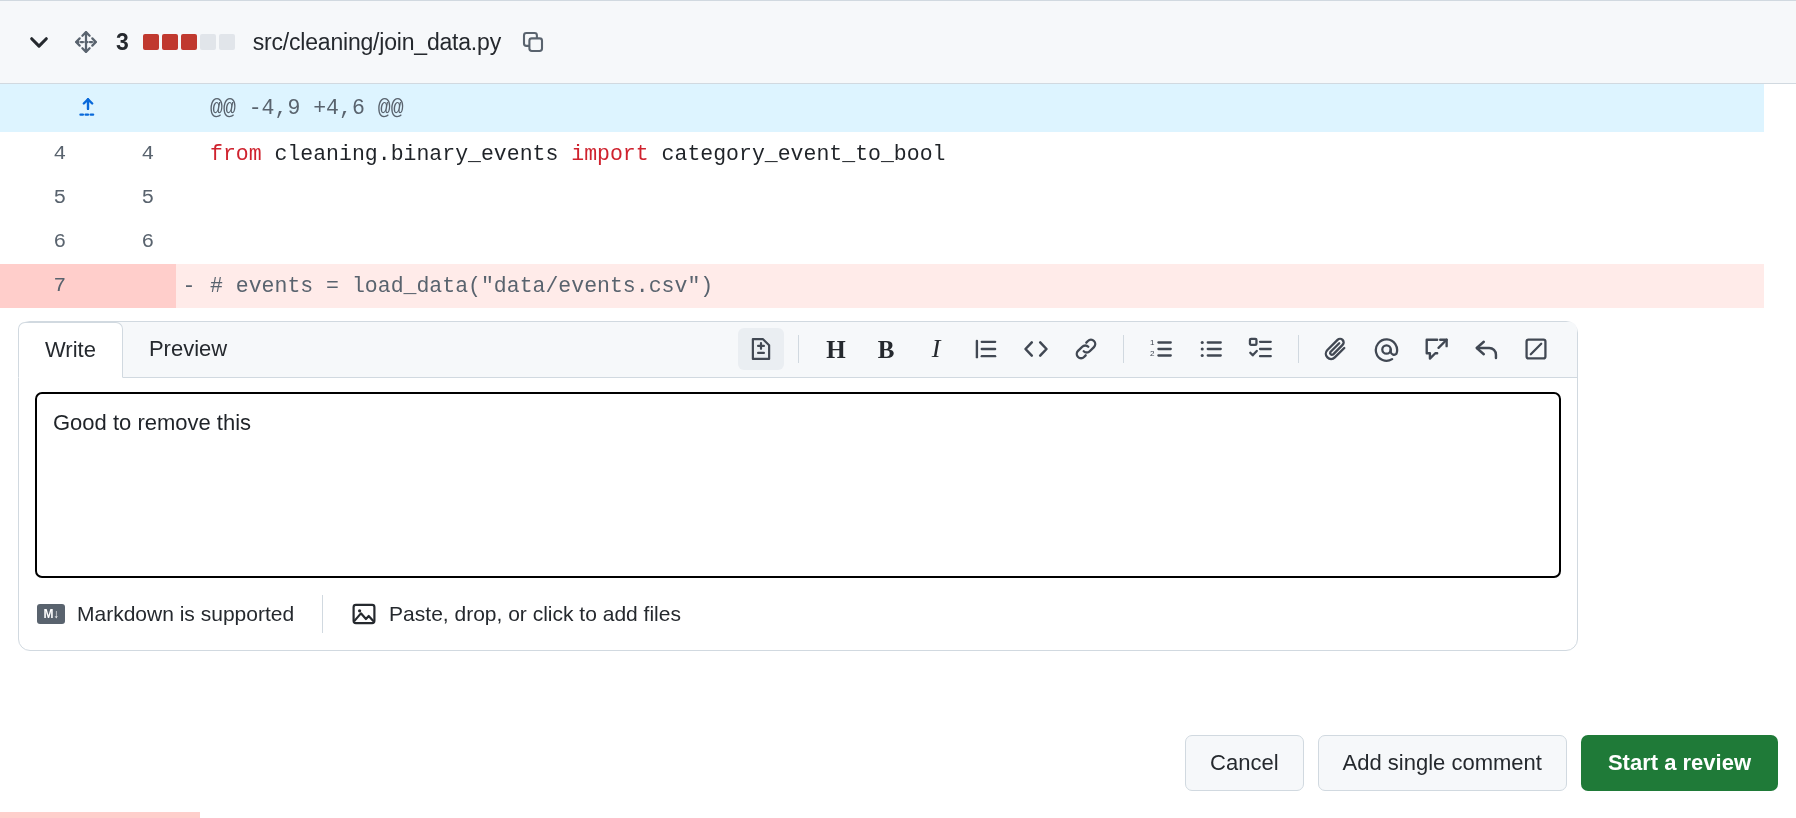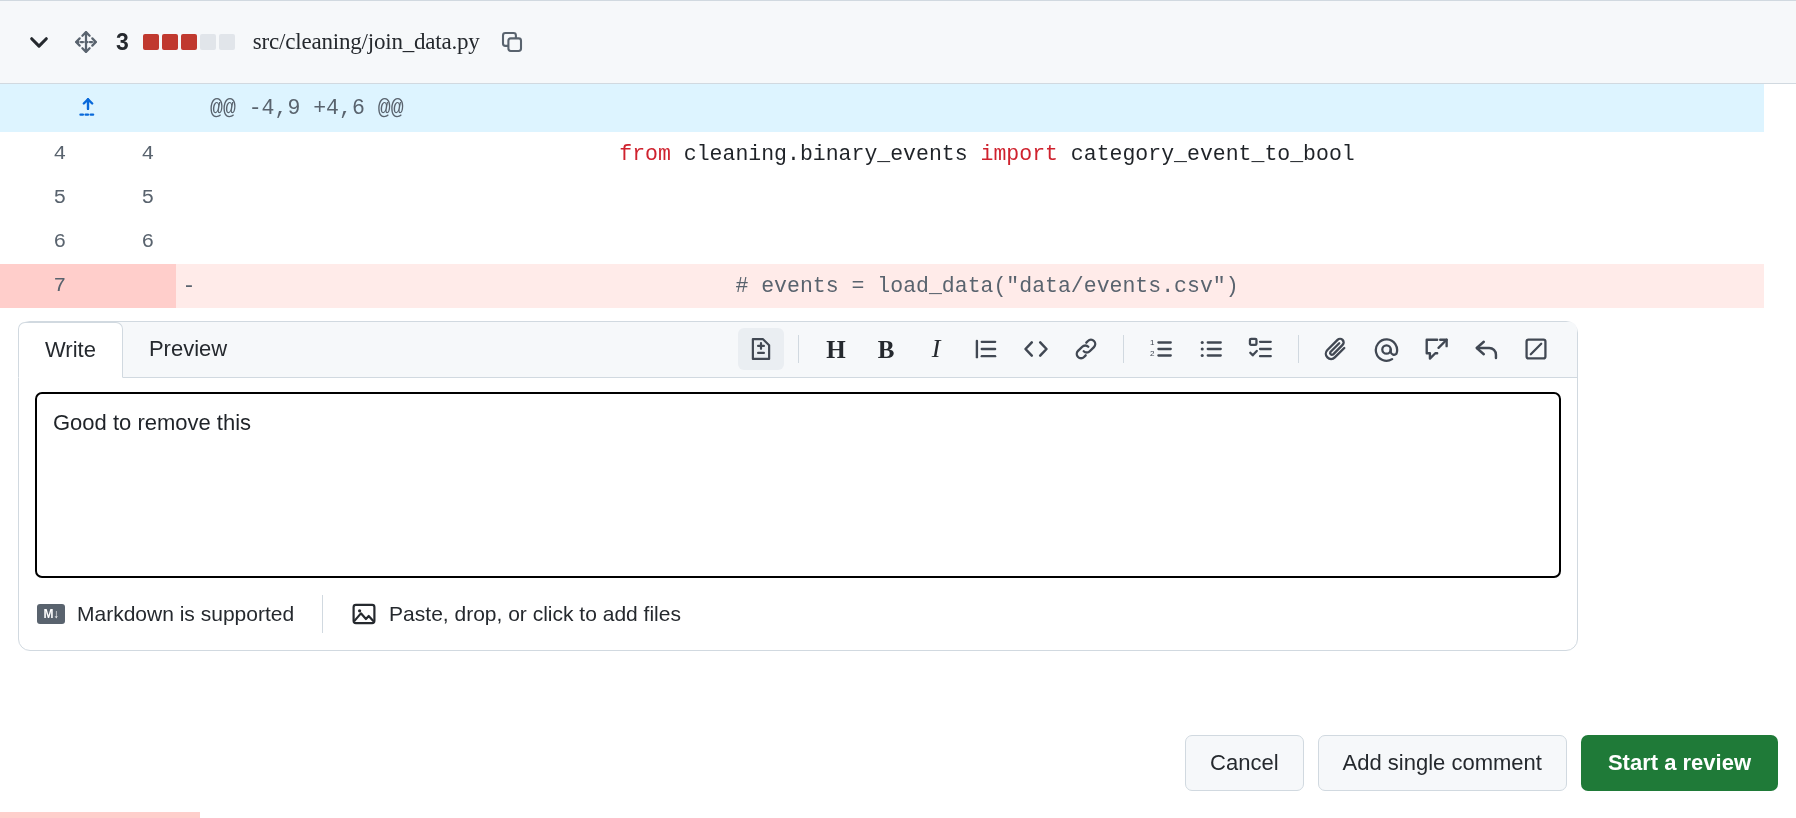--- a/index.html
+++ b/index.html
@@ -25,32 +25,32 @@
     height: 82px; padding: 0 18px;
   }
   .fh-chevron { width: 42px; height: 42px; display:flex; align-items:center; justify-content:center; color:#25292e; cursor:pointer; border-radius:6px; }
   .fh-dragicon { width: 40px; height: 40px; display:flex; align-items:center; justify-content:center; color:#59636e; margin-left: 6px; }
   .fh-count { font-size: 23px; font-weight: 700; color:#25292e; margin-left: 10px; letter-spacing:0; }
   .diffstat { display:flex; gap: 3px; margin-left: 14px; align-items:center; }
   .diffstat i { display:block; width: 16px; height: 16px; border-radius:2px; }
   .ds-del { background: #c0392f; }
   .ds-neutral { background: #e1e5ea; }
   .fh-filename {
-    margin-left: 18px; font-family: Liberation Serif, serif;
+    margin-left: 18px; font-family: Liberation Sans, sans-serif;
     font-size: 23px; color: #25292e; letter-spacing: -0.2px; white-space: nowrap;
   }
   .fh-copy { margin-left: 14px; width: 36px; height:36px; display:flex; align-items:center; justify-content:center; color:#59636e; cursor:pointer; border-radius:6px;}
 
   
   .diff { position:absolute; left:0; top:84px; width:1764px; font-family:"Liberation Mono", monospace; font-size: 21.5px; }
   .drow { display:flex; align-items:stretch; width:100%; }
   .gut { width: 88px; min-width:88px; text-align:right; padding-right: 22px; color:#59636e;
          font-size: 21px; line-height: 44px; height:44px; user-select:none; }
   .marker { width: 26px; min-width:26px; line-height:44px; height:44px; text-align:center; color:#59636e;}
-  .code { flex:1; line-height: 44px; height:44px; white-space: pre; color:#1f2328; padding-left: 8px; overflow:hidden;text-align:center;}
+  .code { flex:1; line-height: 44px; height:44px; white-space: pre; color:#1f2328; padding-left: 8px; overflow:hidden;}
 
   
   .row-hunk .gut-hunk {
     width: 176px; min-width:176px; background:#ddf4ff; height:48px;
     display:flex; align-items:center; justify-content:center; color:#0969da; cursor:pointer;
   }
   .row-hunk .code-hunk {
     flex:1; background:#ddf4ff; height:48px; line-height:48px;
     color:#59636e; white-space:pre; padding-left: 34px; font-size:21.5px;
   }

